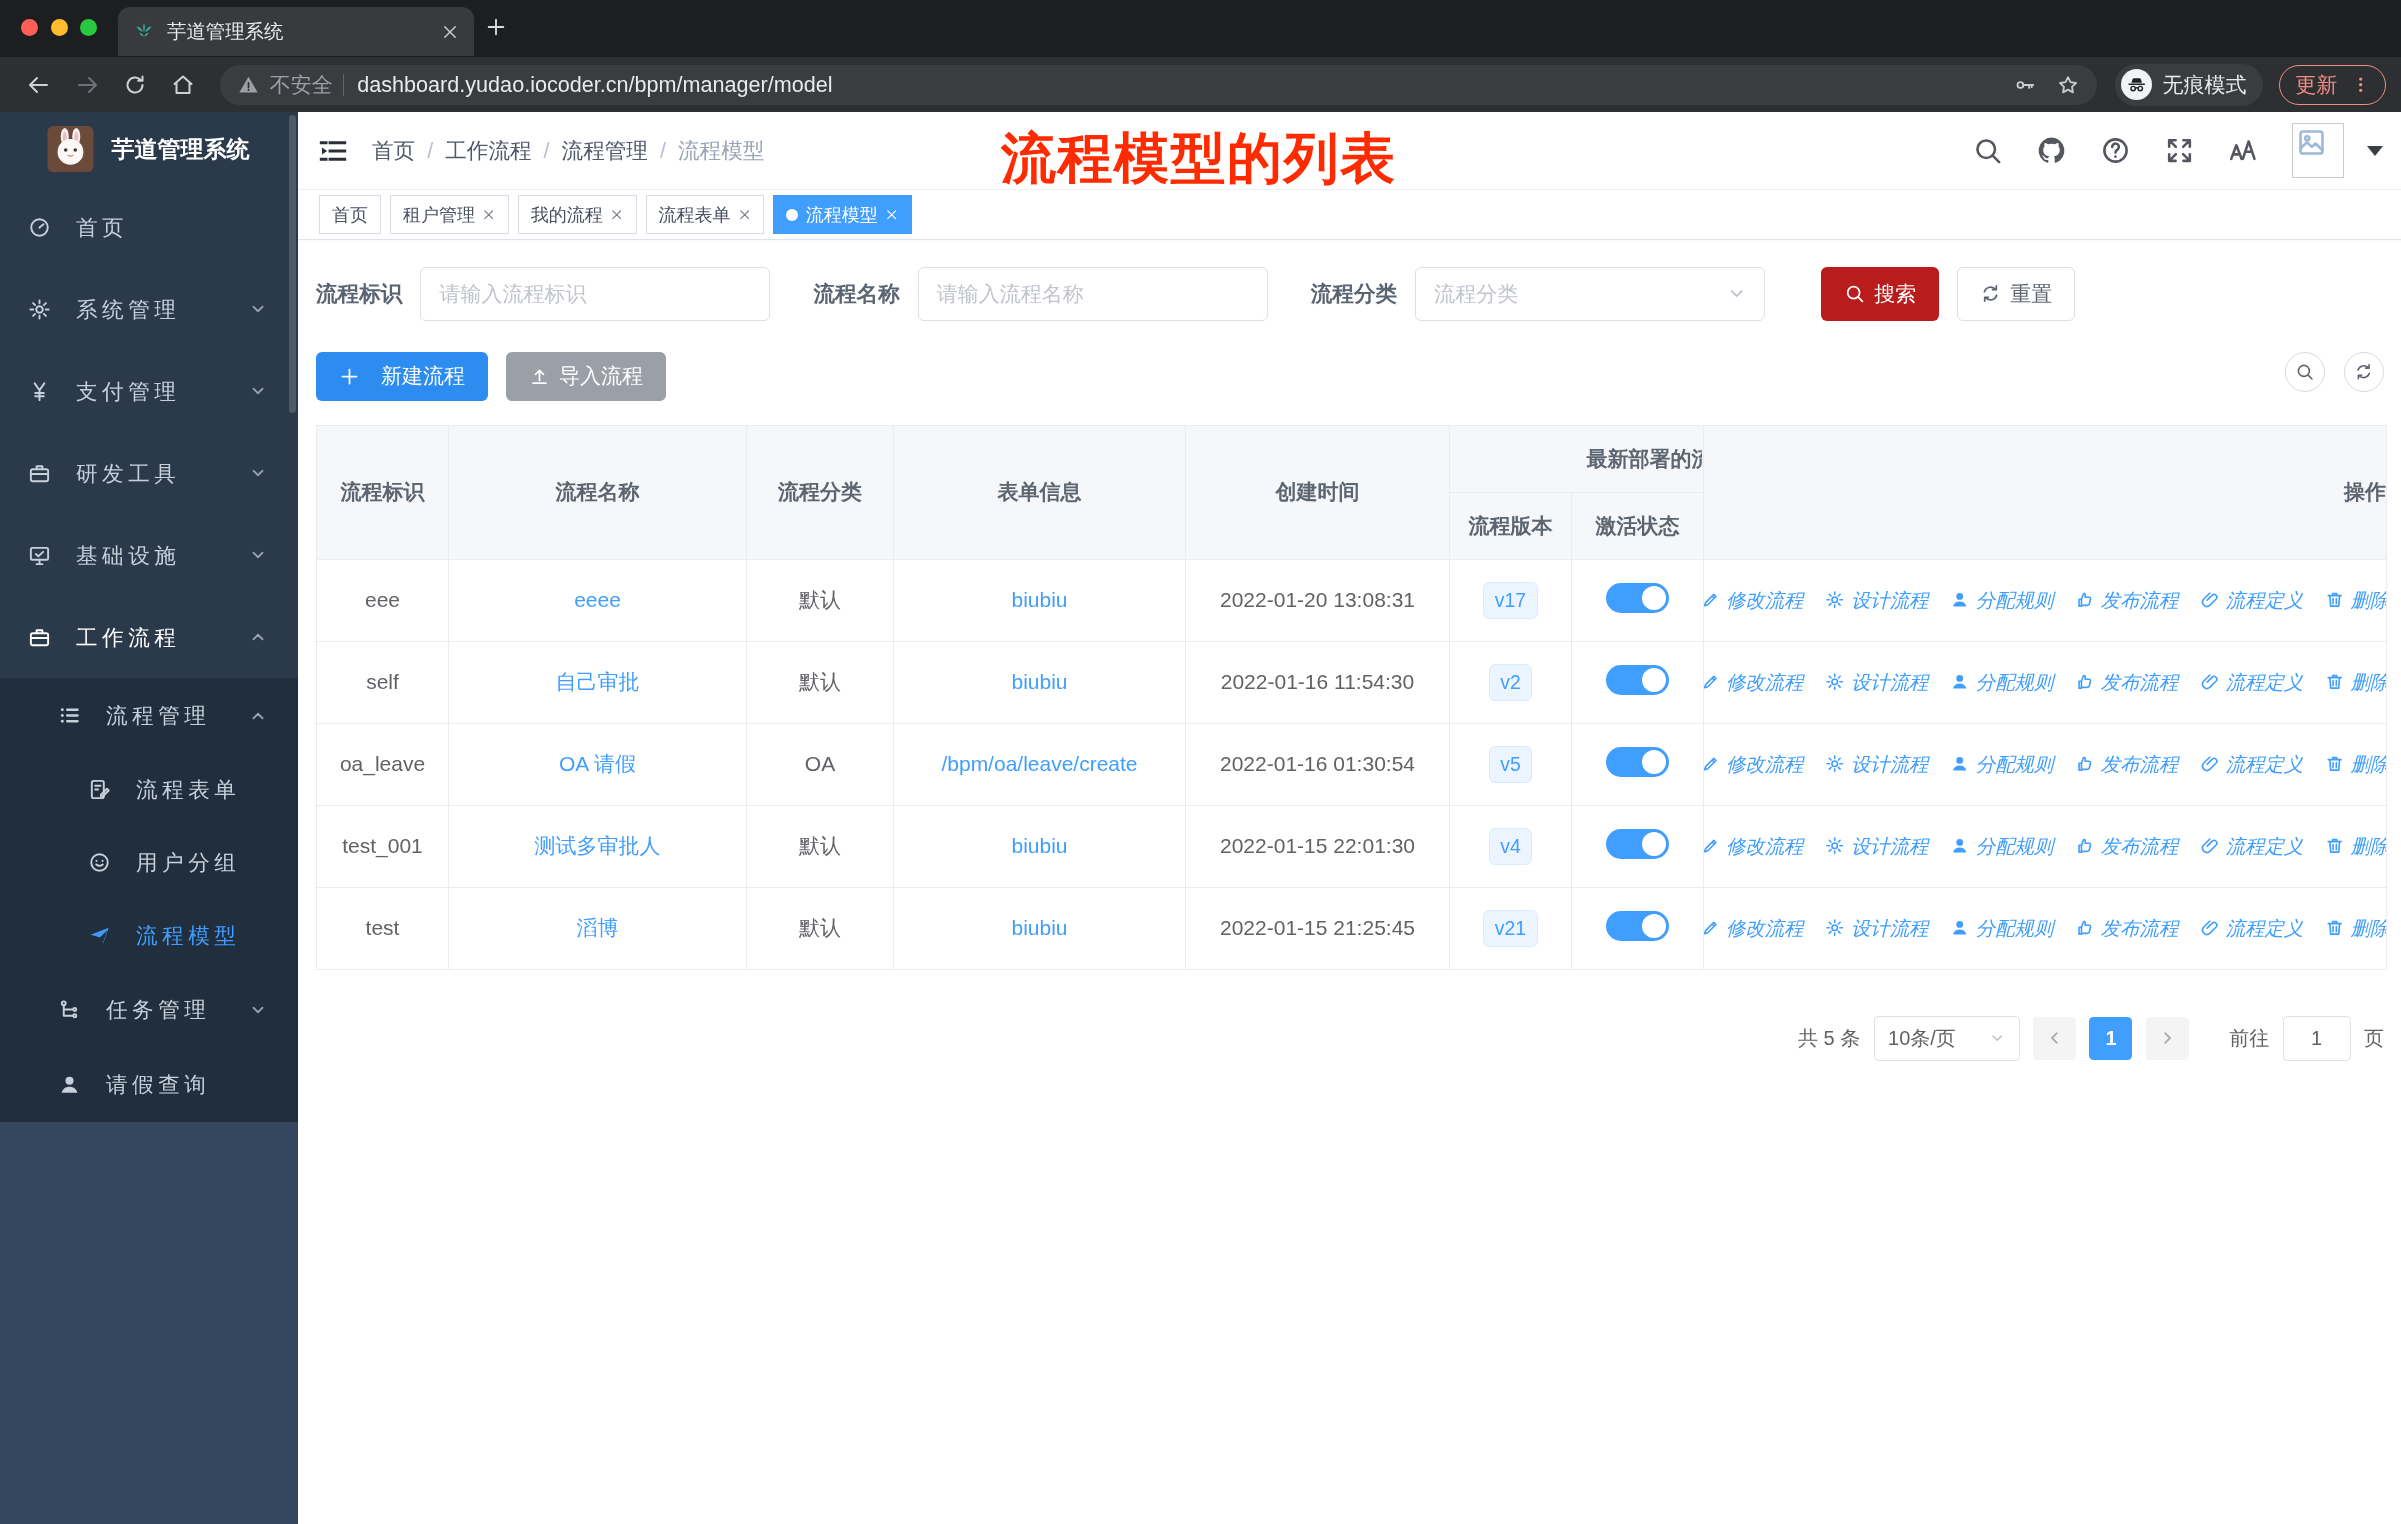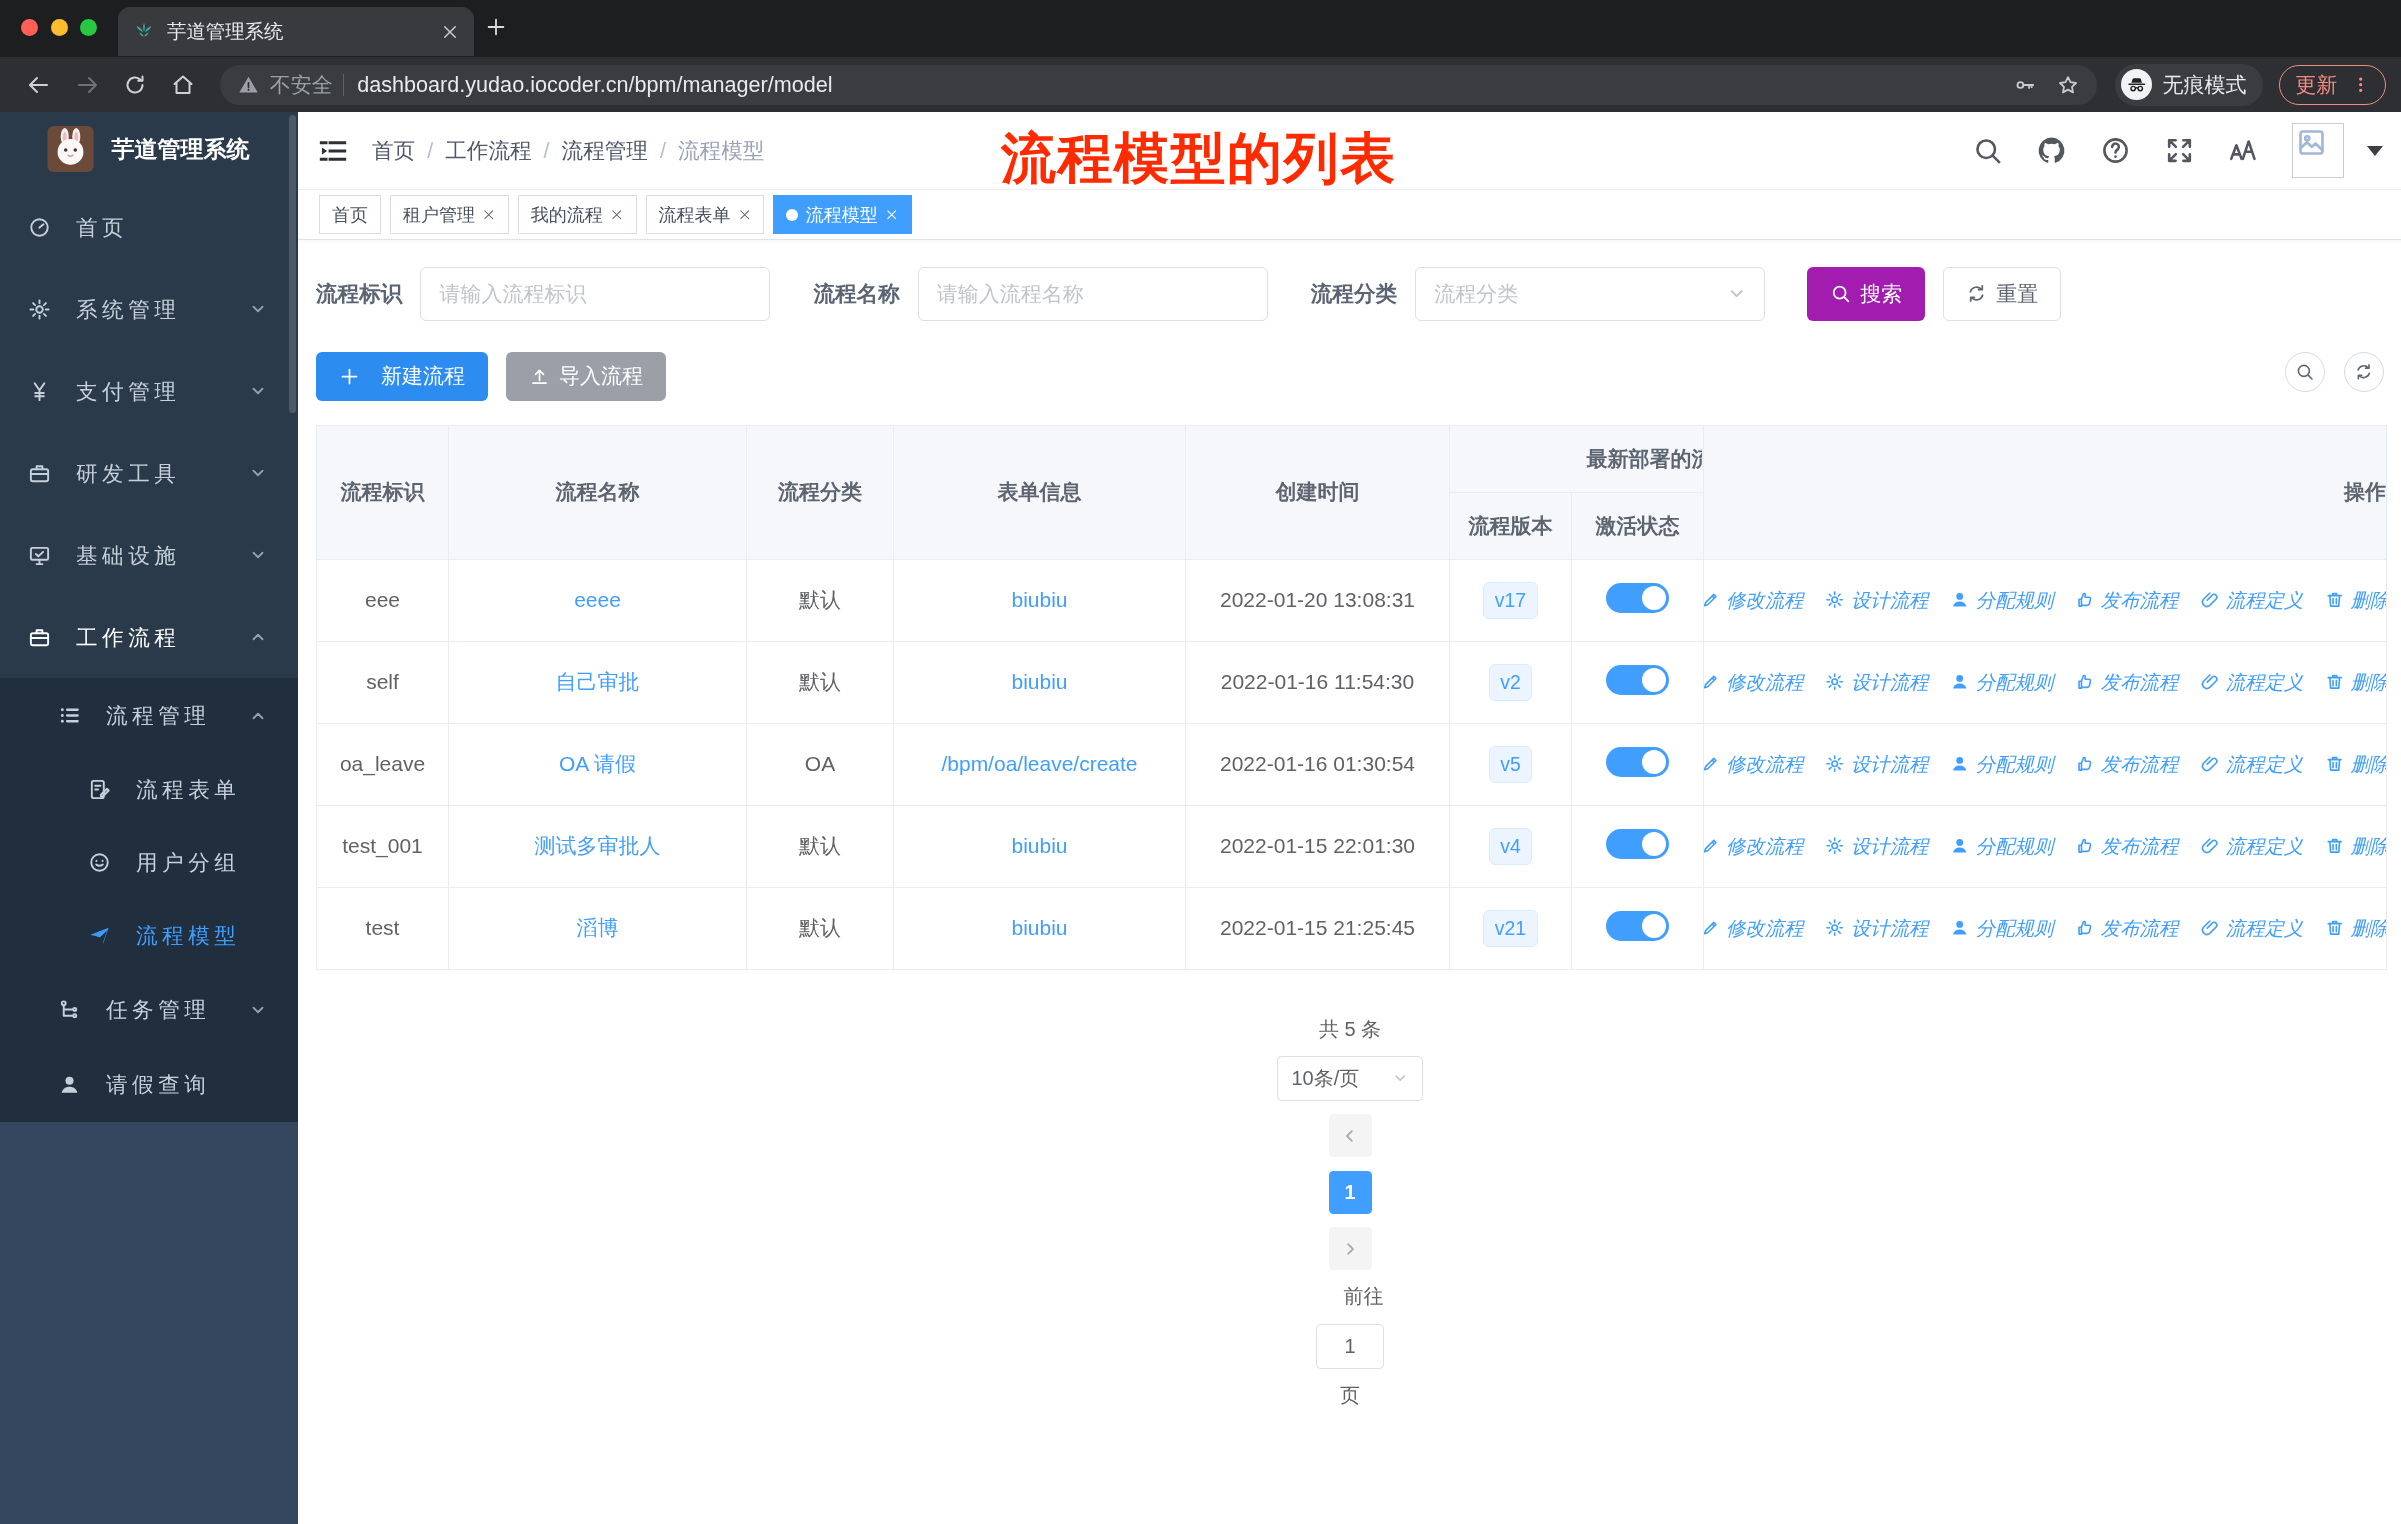--- a/index.html
+++ b/index.html
@@ -84,21 +84,21 @@
   .filter-row { display:flex; align-items:center; margin-top:4.5px; }
   .f-label { font-size:21.6px; font-weight:bold; color:#5a6472; margin-right:18px; white-space:nowrap; }
   .f-input { width:350px; height:54px; border:0.7px solid #dcdfe6; border-radius:6px; font-size:21px; color:#606266; padding:0 18px; outline:none; font-family:inherit; background:#fff; }
   .f-input::placeholder { color:#c0c4cc; }
   .f-select { width:350px; height:54px; border:0.7px solid #dcdfe6; border-radius:6px; display:flex; align-items:center; justify-content:space-between; padding:0 18px; background:#fff; }
   .f-select .ph { font-size:21px; color:#c0c4cc; }
   .f-select .chev { font-size:19.4px; color:#c0c4cc; }
   .f-gap { width:43px; }
   .btn { display:inline-flex; align-items:center; justify-content:center; gap:9px; height:54px; border-radius:6px; font-size:21px; padding:0 22px; cursor:pointer; white-space:nowrap; border:0.7px solid transparent; }
   .btn .ico { font-size:21px; }
-  .btn-search { background:#a21caf; color:#fff; margin-left:42px;font-family:Liberation Mono, monospace; }
+  .btn-search { background:#b91c1c; color:#fff; margin-left:56px;font-family:Liberation Mono, monospace; }
   .btn-reset { background:#fff; color:#5f6672; border-color:#dcdfe6; margin-left:18px; }
   .actions-row { display:flex; align-items:center; margin-top:31px; position:relative; }
   .btn-create { background:#2d8cf0; color:#fff; height:49px;gap:21px; }
   .btn-import { background:#9b9fa8; color:#fff; height:49px; margin-left:18px; }
   .mini-circles { position:absolute; right:3px; top:0; display:flex; gap:19.4px; }
   .circ-btn { width:40px; height:40px; border-radius:50%; border:1.5px solid #d5dbe3; background:#fff; display:flex; align-items:center; justify-content:center; font-size:19.4px; color:#5f6672; }
 
   
   .table-wrap { margin-top:24px; }
   table { border-collapse:collapse; table-layout:fixed; width:2068px; }
@@ -111,21 +111,21 @@
   th.ops-th, td.ops-td { border-left:0.7px solid #e9ecf1; box-shadow:-10.4px 0 10.4px -7.4px rgba(0,0,0,.14); position:relative;text-align:right; }
   a.cell-link { color:#409eff; text-decoration:none; cursor:pointer; }
   .ver { display:inline-block; min-width:43px; padding:6px 10.4px; background:#ecf5ff; border:0.7px solid #d9ecff; border-radius:6px; color:#409eff; font-size:19.4px; }
   .switch { display:inline-block; width:63px; height:30px; border-radius:15px; background:#409eff; position:relative; cursor:pointer; }
   .switch::after { content:""; position:absolute; right:3px; top:3px; width:24px; height:24px; border-radius:50%; background:#fff; }
   .oplinks { display:flex; align-items:center; justify-content:center; gap:22px; white-space:nowrap;font-style:italic; }
   .oplink { display:inline-flex; align-items:center; gap:6px; color:#409eff; font-size:19.4px; cursor:pointer; }
   .oplink .ico { font-size:19.4px; }
 
   
-  .pagination { margin-top:46px; display:flex; align-items:center; justify-content:flex-end; gap:13.4px; padding-right:3px; color:#606266; font-size:20px;flex-direction:column; }
+  .pagination { margin-top:46px; display:flex; align-items:center; justify-content:flex-end; gap:13.4px; padding-right:3px; color:#606266; font-size:20px; }
   .pg-select { width:146px; height:45px; border:0.7px solid #dcdfe6; border-radius:4.5px; display:flex; align-items:center; justify-content:space-between; padding:0 13.4px; }
   .pg-select .chev { font-size:16.4px; color:#c0c4cc; }
   .pg-btn { width:43px; height:43px; border-radius:4.5px; background:#f4f4f5; display:flex; align-items:center; justify-content:center; font-size:18px; color:#a8abb2; }
   .pg-cur { width:43px; height:43px; border-radius:4.5px; background:#409eff; color:#fff; display:flex; align-items:center; justify-content:center; font-weight:bold; }
   .pg-goto { margin-left:27px; }
   .pg-input { width:68px; height:45px; border:0.7px solid #dcdfe6; border-radius:4.5px; text-align:center; font-size:20px; color:#606266; outline:none; font-family:inherit; }
 </style>
 </head>
 <body>
 

